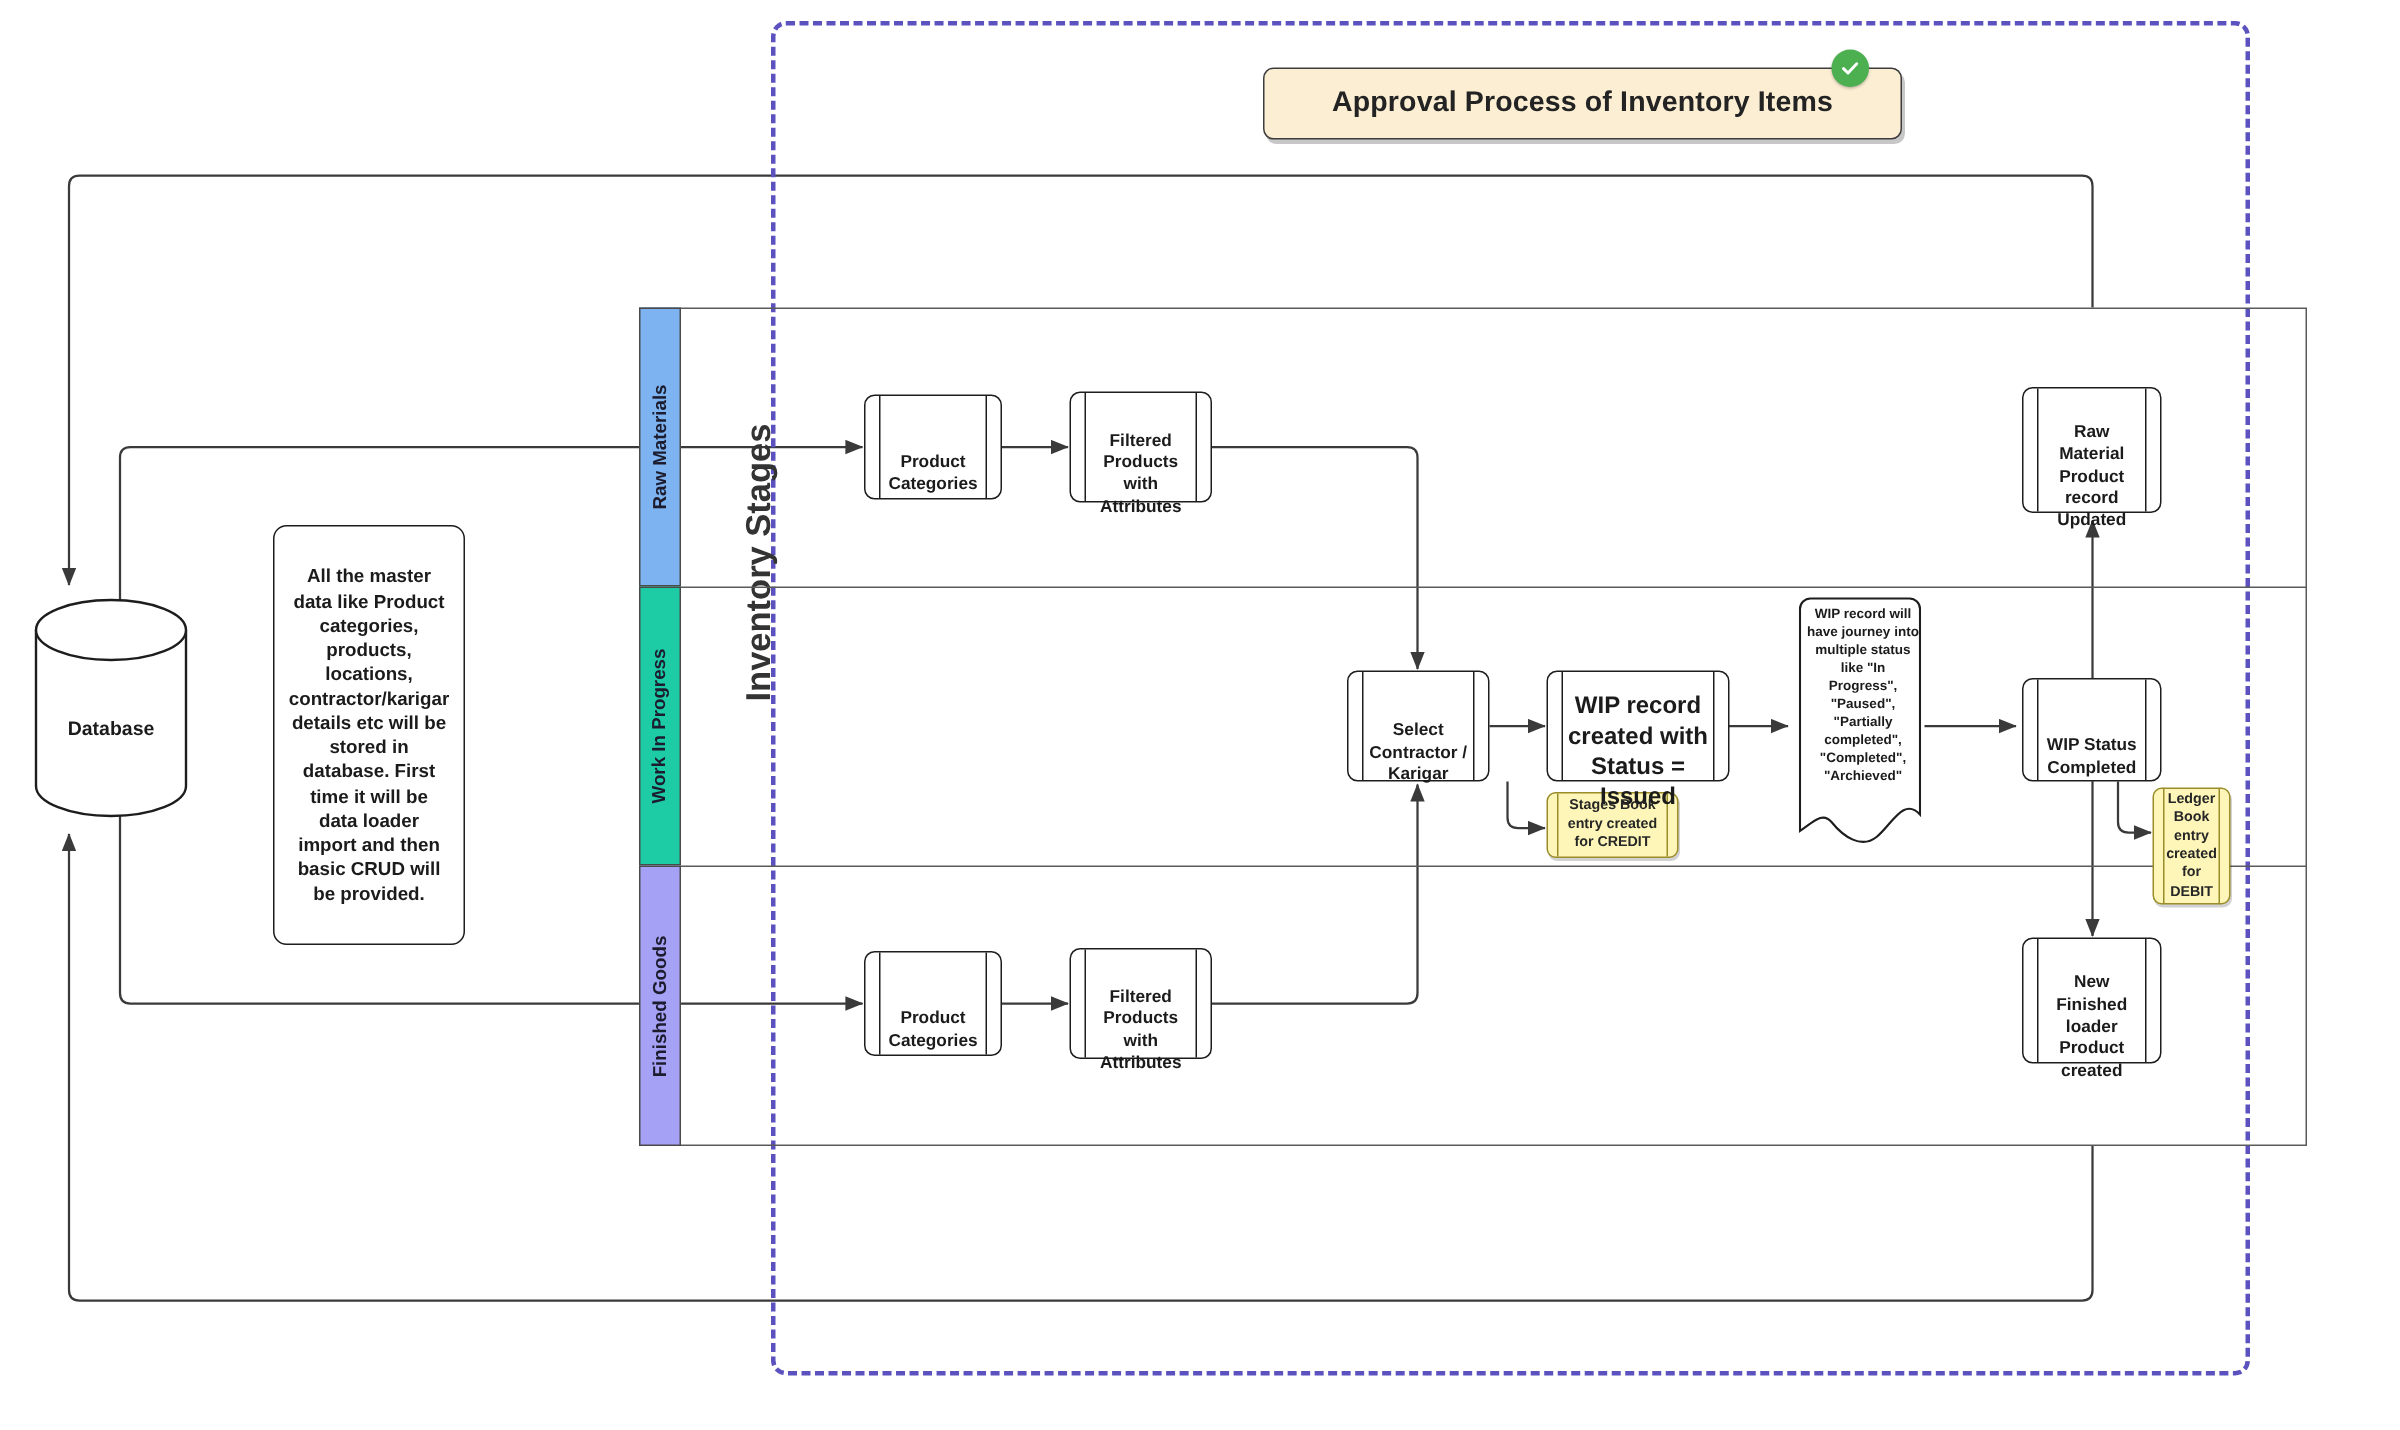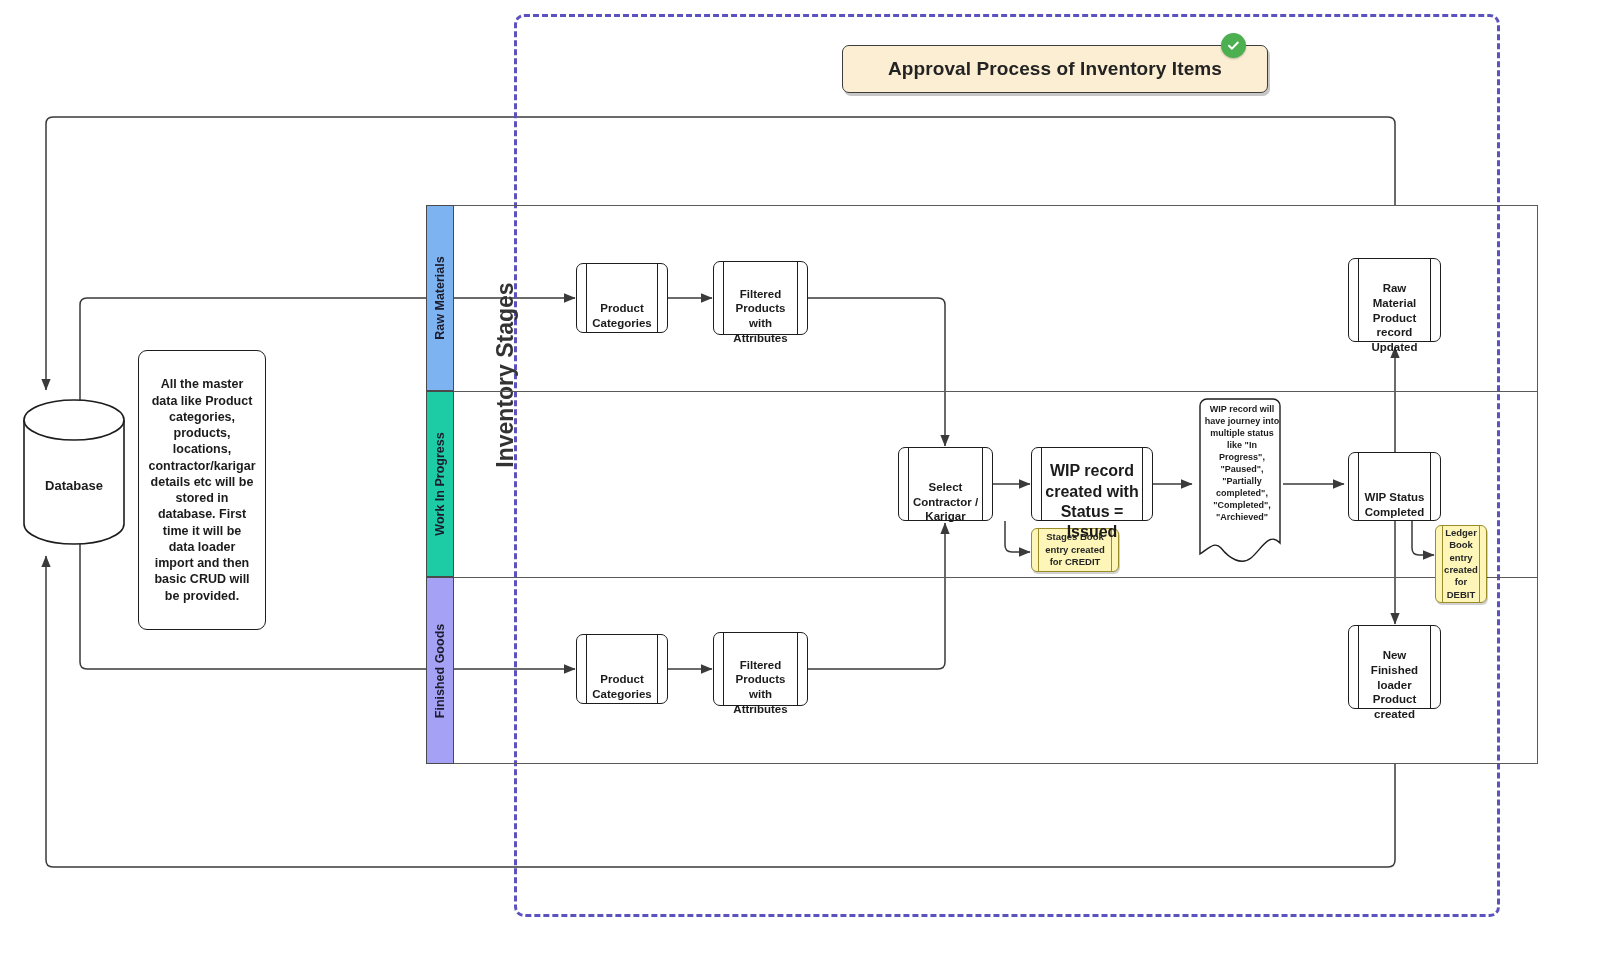--- a/index.html
+++ b/index.html
@@ -155,20 +155,21 @@
     border-radius: 9px;
     box-sizing: border-box;
     display: flex;
     align-items: center;
     justify-content: center;
     text-align: center;
     font-weight: bold;
     color: #1b1b1b;
     line-height: 1.3;
     padding: 6px 22px;
+    margin-left: 44px;
   }
 
   .ledger {
     position: absolute;
     background: #fdf6b8;
     border: 1.4px solid #9a8c28;
     border-radius: 6px;
     box-sizing: border-box;
     display: flex;
     align-items: center;

